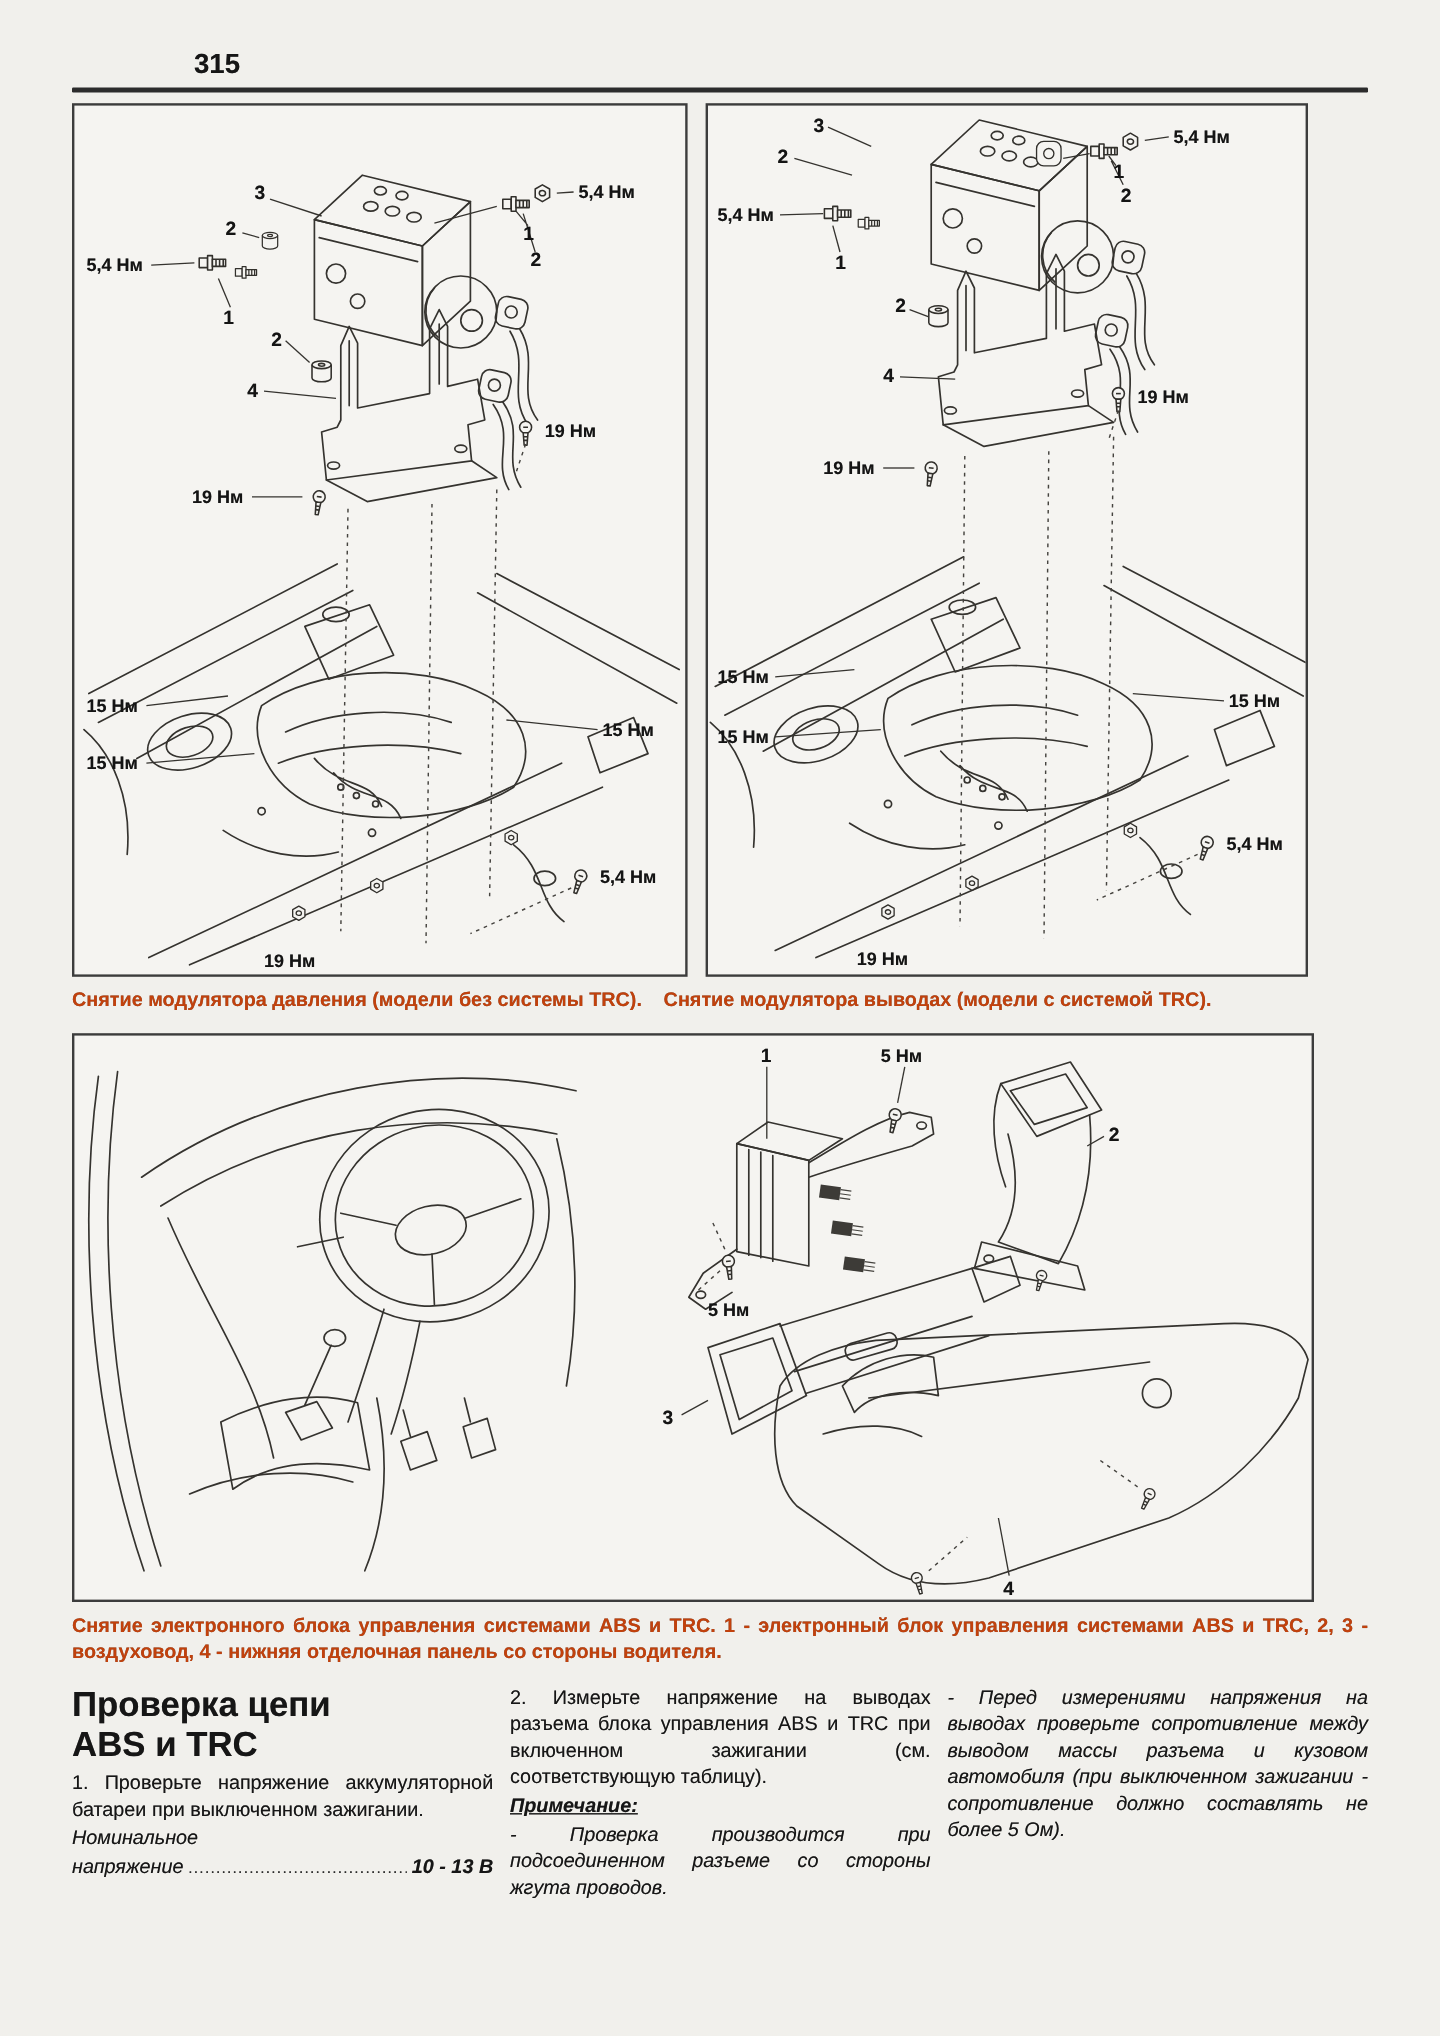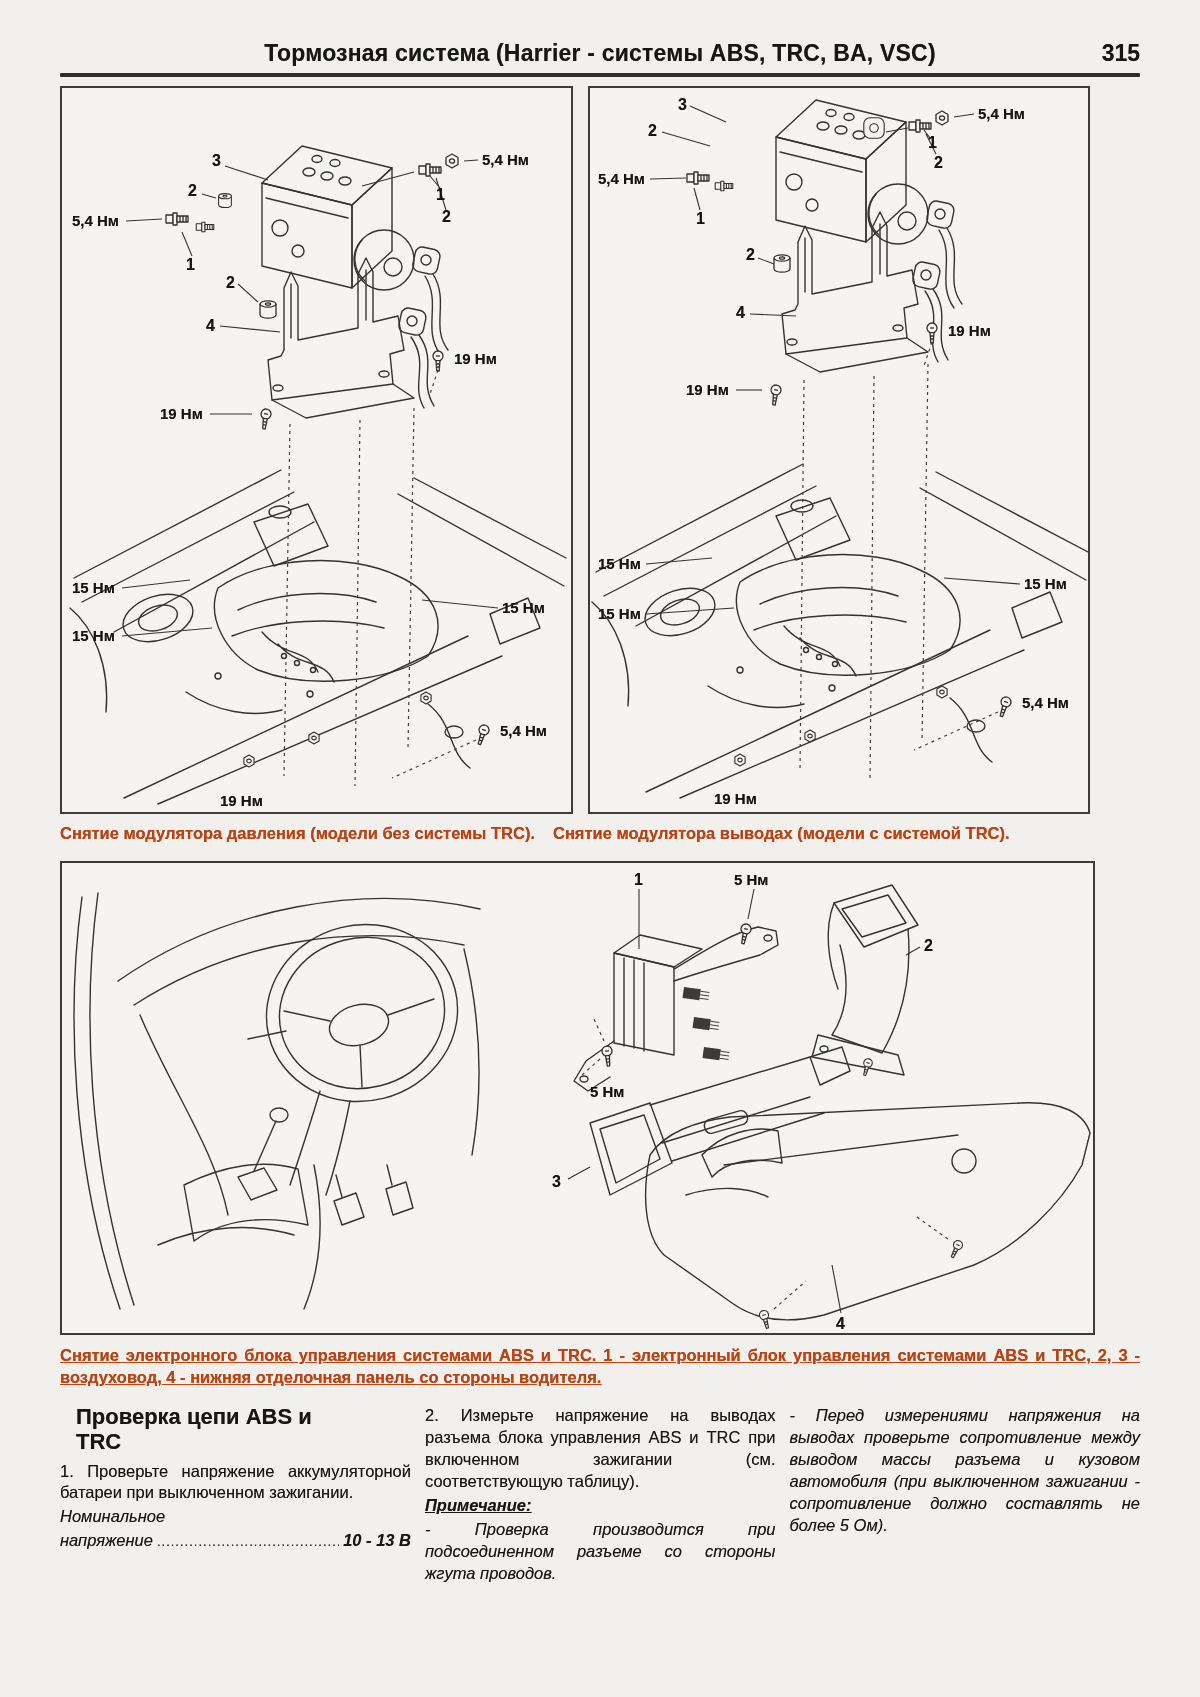--- a/index.html
+++ b/index.html
@@ -37,26 +37,26 @@
   svg .dkfill{fill:#3d3b37;stroke:none;}
   svg text{font-family:"Liberation Sans","DejaVu Sans",sans-serif;fill:#141414;font-weight:bold;}
   svg text.tq{font-size:15px;}
   svg text.num{font-size:16px;}
 
   
   .cap{font-weight:bold;font-size:16.5px;line-height:1.32;color:#c2410c;}
   .cap-split{display:flex;justify-content:space-between;gap:18px;margin-top:9px;}
   .cap-split span:last-child{flex:1;}
   .cap-parts{margin-top:0;}
-  .cap-just{text-align:justify;margin-top:10px;text-decoration:underline;}
+  .cap-just{text-align:justify;margin-top:10px;}
 
   
   .cols{display:flex;gap:14px;margin-top:15px;}
   .col{width:351px;font-size:16.5px;line-height:1.33;}
-  .col h2{margin:0 0 6px 16px;font-size:22px;line-height:1.12;max-width:280px;}
+  .col h2{margin:0 0 6px 0;font-size:29px;line-height:1.12;max-width:280px;}
   .col p{margin:0 0 2px 0;}
   .just{text-align:justify;}
   .ital{font-style:italic;}
   .note-t{font-style:italic;font-weight:bold;text-decoration:underline;margin-top:2px;}
   .spec-row{display:flex;align-items:baseline;white-space:nowrap;}
   .spec-row .leader{flex:1;overflow:hidden;font-size:13px;letter-spacing:1px;color:#2a2a2a;margin:0 4px;}
   .spec-val{font-style:italic;font-weight:bold;}
 </style>
 </head>
 <body>
@@ -143,21 +143,20 @@
       <circle cx="152" cy="216" r="3"></circle>
         <circle cx="244" cy="234" r="3"></circle>
     </g>
   </defs>
 </svg>
 
 <div class="page scan-text">
 
   <header class="hdr">
     <span class="spacer"></span>
-    <h1>Тормозная система (Harrier - системы ABS, TRC, BA, VSC)</h1>
     <span class="pnum">315</span>
   </header>
   <div class="hdr-rule"></div>
 
   <section class="figrow">
 
     <figure class="figbox fig-left" style="margin:0">
       <svg viewBox="0 0 509 724" width="509" height="724">
         <g>
           <use href="#modulator-assembly"></use>

